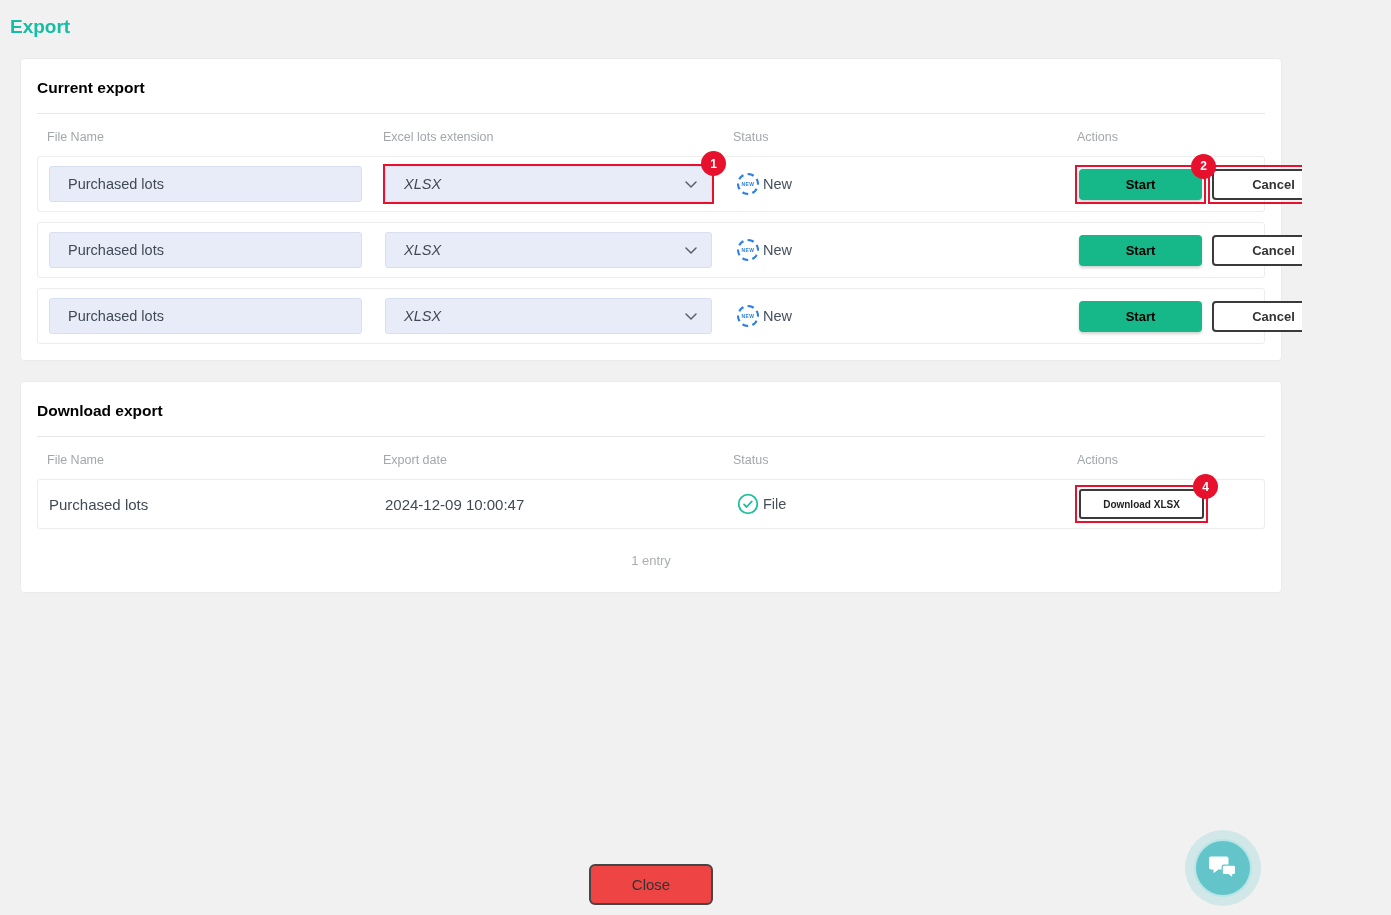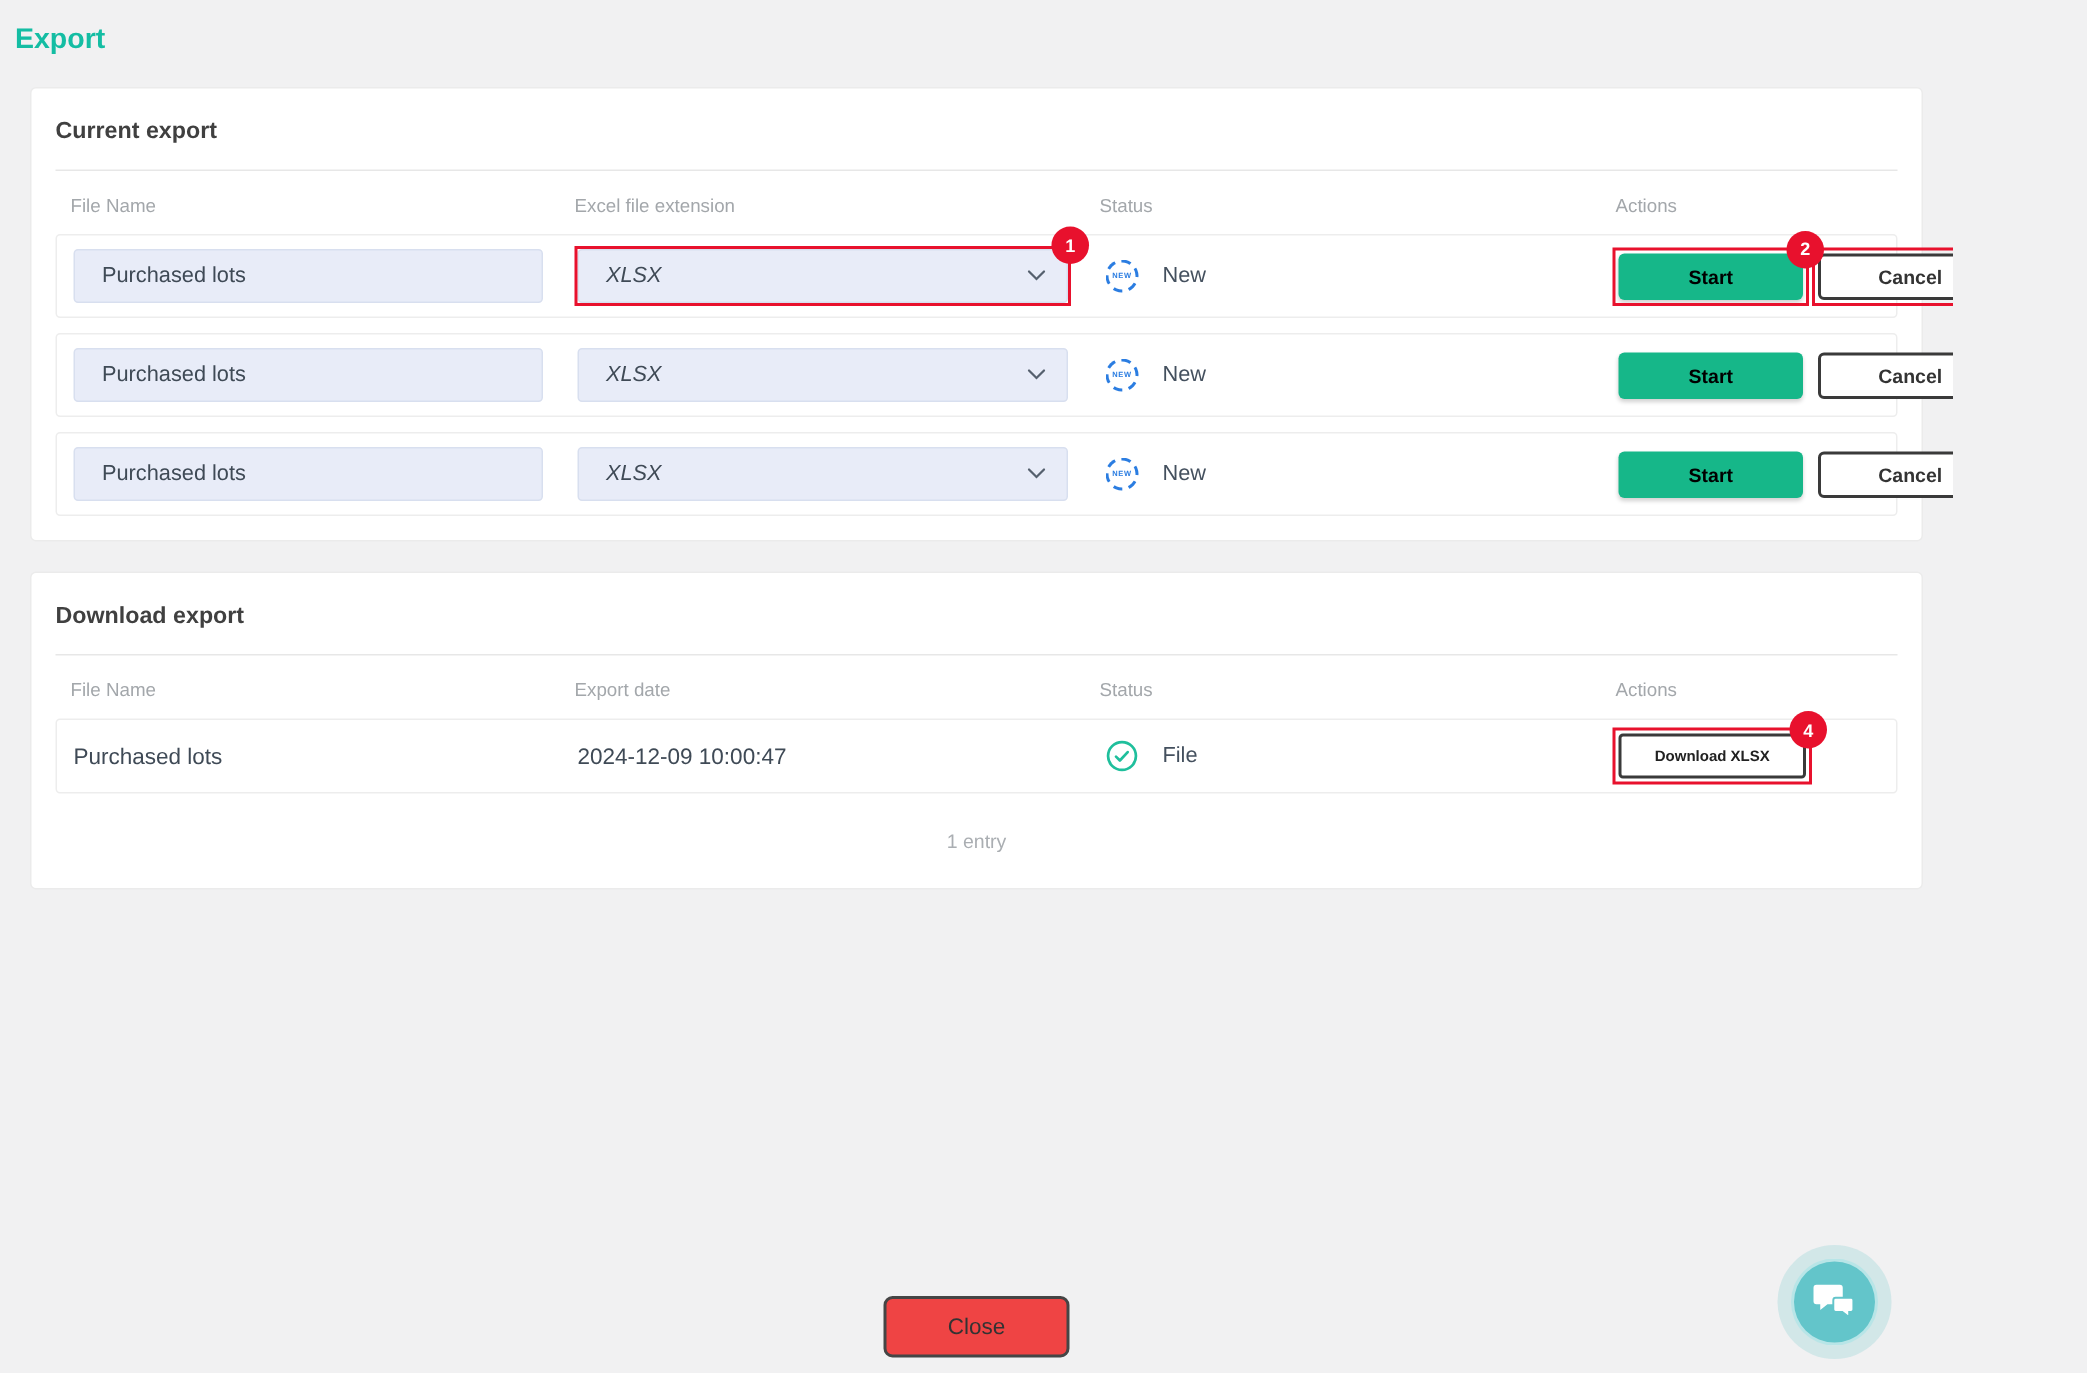--- a/index.html
+++ b/index.html
@@ -28,21 +28,21 @@
   }
   .card{
     margin:20px 20px 0 20px;
     background:#fff;
     border:1px solid #ebebeb;
     border-radius:4px;
     padding:20px 16px 16px 16px;
   }
   .card-heading{
     margin:0 0 16px 0;
-    font-size:15.5px;font-weight:700;color:#404040;
+    font-size:15.5px;font-weight:700;color:#000000;
   }
   .card-divider{border-bottom:1px solid #e7e7e7;}
   .grid{
     display:grid;
     grid-template-columns:336px 350px 344px 1fr;
     align-items:center;
   }
   .col-headers{
     margin:16px 0 12px 0;
     color:var(--muted);
@@ -72,21 +72,21 @@
     width:327px;height:36px;
     background:var(--field-bg);
     border:1px solid var(--field-border);
     border-radius:3px;
     padding:0 14px 0 18px;
     display:flex;align-items:center;justify-content:space-between;
     font-size:14.5px;color:var(--text);
     cursor:pointer;
     font-style:italic;
   }
-  .status-cell{gap:16px;padding-left:2px;}
+  .status-cell{gap:4px;padding-left:2px;}
   .new-icon{
     width:22px;height:22px;flex:0 0 22px;
     border:2px dashed var(--blue);
     border-radius:50%;
     display:flex;align-items:center;justify-content:center;
     color:var(--blue);
     font-size:5px;font-weight:700;letter-spacing:.4px;
   }
   .status-text{font-size:14.5px;color:#44505e;}
   .actions-cell{gap:10px;padding-right:14px;}
@@ -167,21 +167,21 @@
 <div class="page">
 
   <h1 class="page-title">Export</h1>
 
   <section class="card">
     <h2 class="card-heading">Current export</h2>
     <div class="card-divider"></div>
 
     <div class="grid col-headers">
       <div class="col-header">File Name</div>
-      <div class="col-header">Excel file extension</div>
+      <div class="col-header">Excel lots extension</div>
       <div class="col-header">Status</div>
       <div class="col-header">Actions</div>
     </div>
 
     <div class="grid row">
       <div class="cell">
         <input class="file-input" type="text" value="Purchased lots" style="">
       </div>
       <div class="cell">
         <span class="ann">

